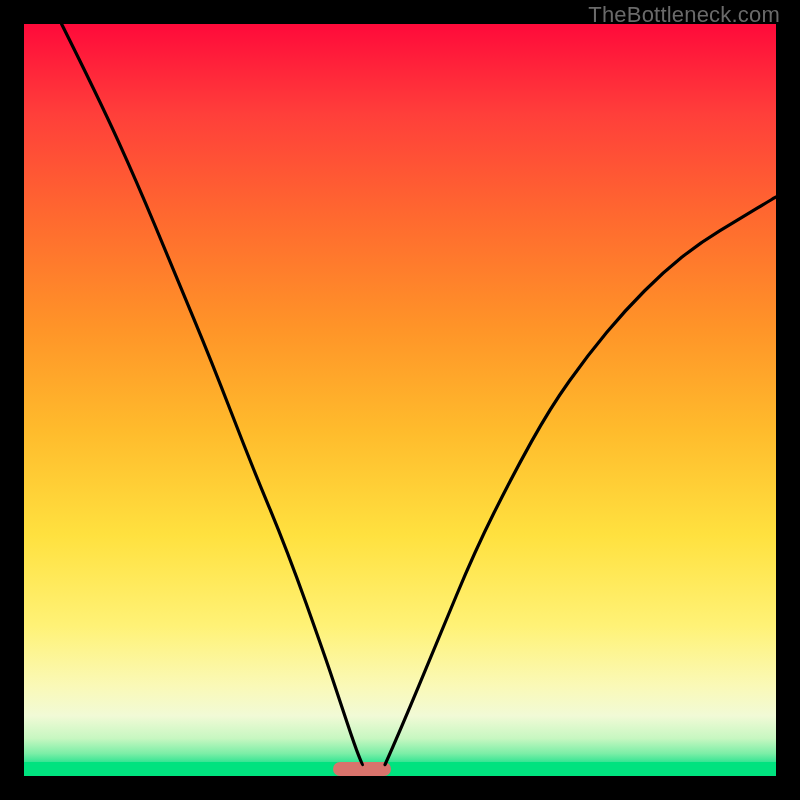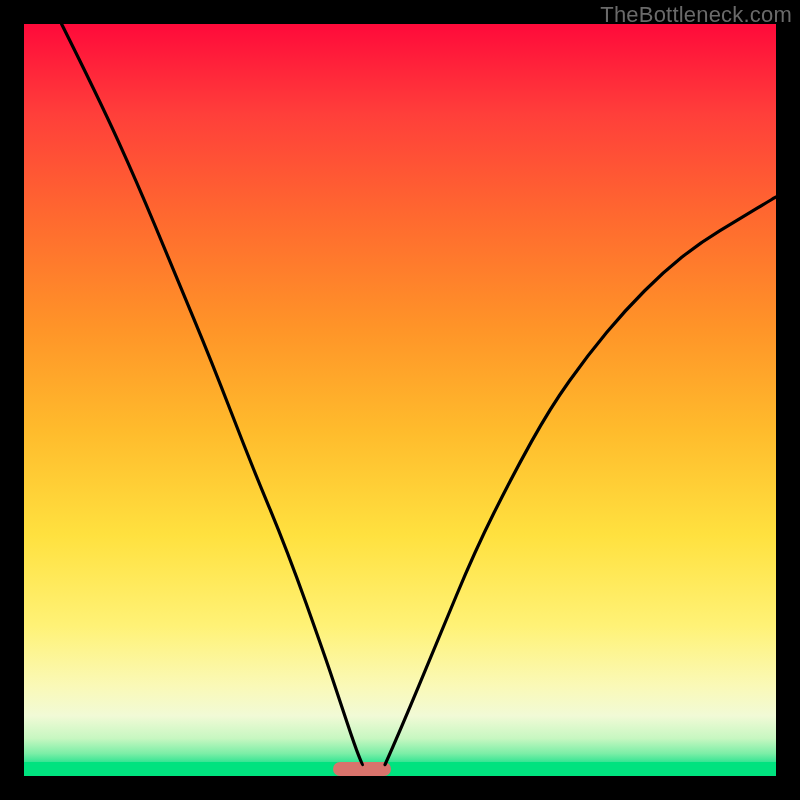--- a/index.html
+++ b/index.html
@@ -62,21 +62,21 @@
     position: absolute;
     bottom: 0;
     height: 14px;
     width: 58px;
     border-radius: 7px;
     background: #d9736c;
   }
   .watermark {
     position: absolute;
     top: 2px;
-    right: 8px;
+    right: 20px;
     color: #6a6a6a;
     font-size: 22px;
     font-weight: 500;
     letter-spacing: 0.2px;
     user-select: none;
   }
   svg.curves {
     position: absolute;
     top: 0;
     left: 0;

